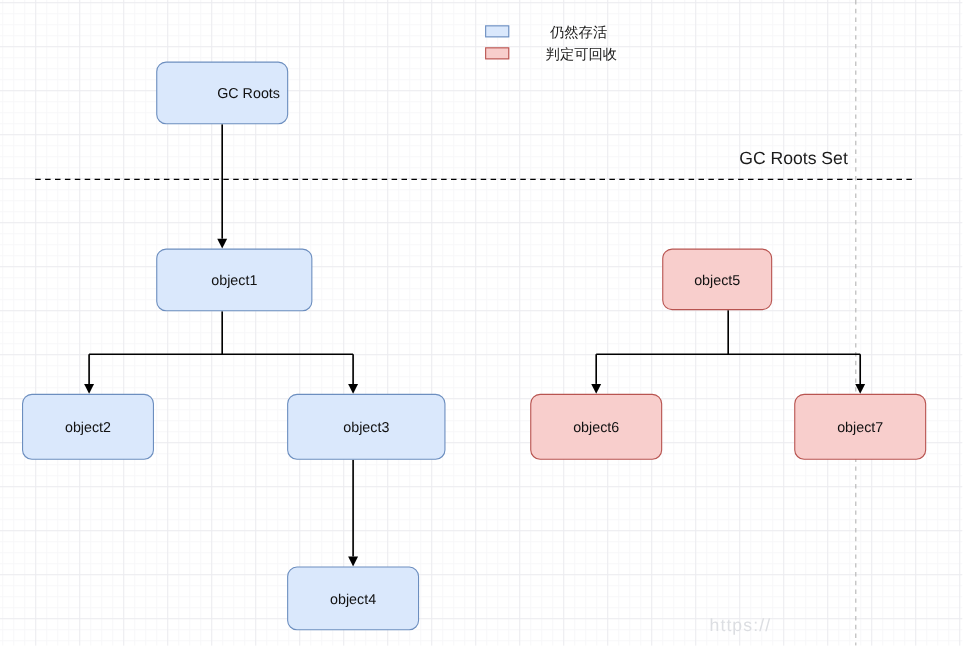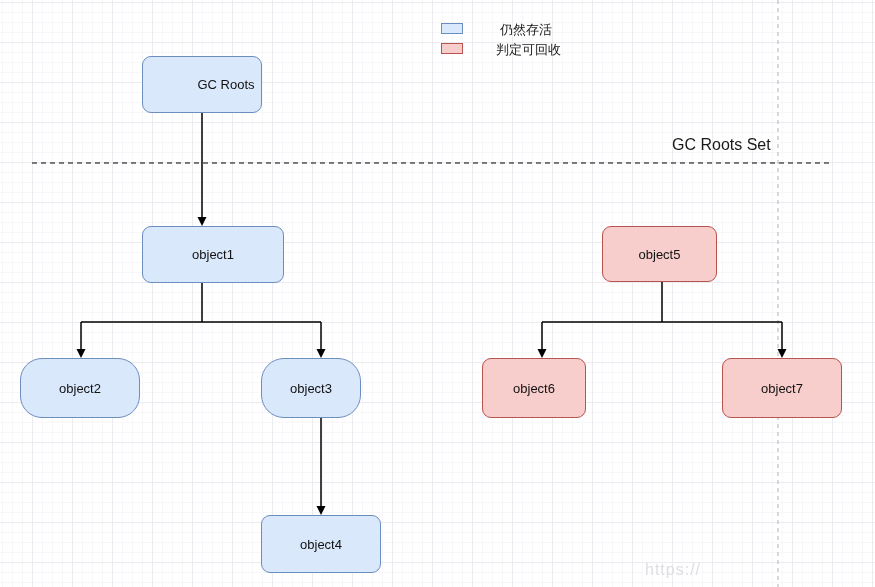--- a/index.html
+++ b/index.html
@@ -23,25 +23,25 @@
     display:flex;align-items:center;justify-content:center;
     border-radius:9px;
     font-size:13px;color:#111;
     box-sizing:border-box;
     text-align:center;
   }
   .node-alive{background:#dae8fc;border:1px solid #6c8ebf;}
   .node-recyclable{background:#f8cecc;border:1px solid #b85450;}
   .n-gc-roots{left:142px;top:56px;width:120px;height:57px;padding-left:48px;}
   .n-object1{left:142px;top:226px;width:142px;height:57px;}
-  .n-object2{left:20px;top:358px;width:120px;height:60px;border-radius:22px;}
-  .n-object3{left:261px;top:358px;width:100px;height:60px;border-radius:23px;}
+  .n-object2{left:20px;top:358px;width:120px;height:60px;}
+  .n-object3{left:261px;top:358px;width:144px;height:60px;}
   .n-object4{left:261px;top:515px;width:120px;height:58px;}
-  .n-object5{left:602px;top:226px;width:115px;height:56px;}
-  .n-object6{left:482px;top:358px;width:104px;height:60px;}
+  .n-object5{left:602px;top:226px;width:100px;height:56px;}
+  .n-object6{left:482px;top:358px;width:120px;height:60px;}
   .n-object7{left:722px;top:358px;width:120px;height:60px;}
   .legend-swatch{position:absolute;width:22px;height:11px;box-sizing:border-box;}
   .legend-swatch.alive{left:441px;top:23px;background:#dae8fc;border:1px solid #6c8ebf;}
   .legend-swatch.recyclable{left:441px;top:43px;background:#f8cecc;border:1px solid #b85450;}
   .legend-label{position:absolute;font-size:13px;color:#1a1a1a;line-height:15px;}
   .legend-label.alive{left:500px;top:22px;}
   .legend-label.recyclable{left:496px;top:42px;}
   .gc-roots-set-label{position:absolute;left:672px;top:136px;font-size:16px;color:#1a1a1a;}
   .wm-url{position:absolute;left:645px;top:561px;font-size:16px;color:#dcdee2;letter-spacing:1px;}
   .wm-text{position:absolute;left:704px;top:556px;font-size:18px;color:#a2a6ae;}

